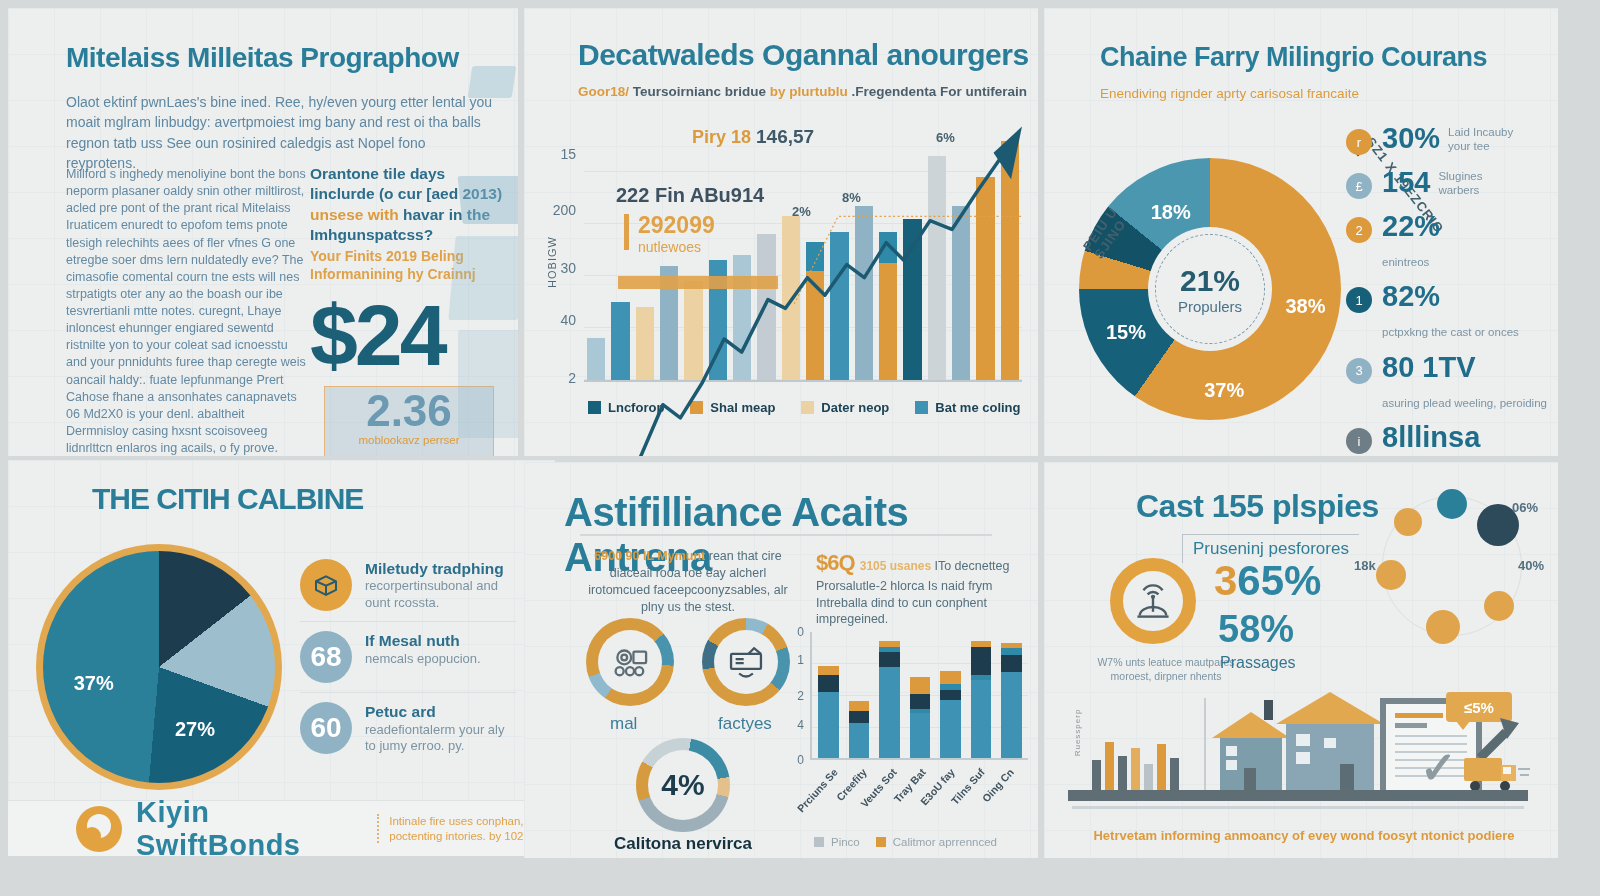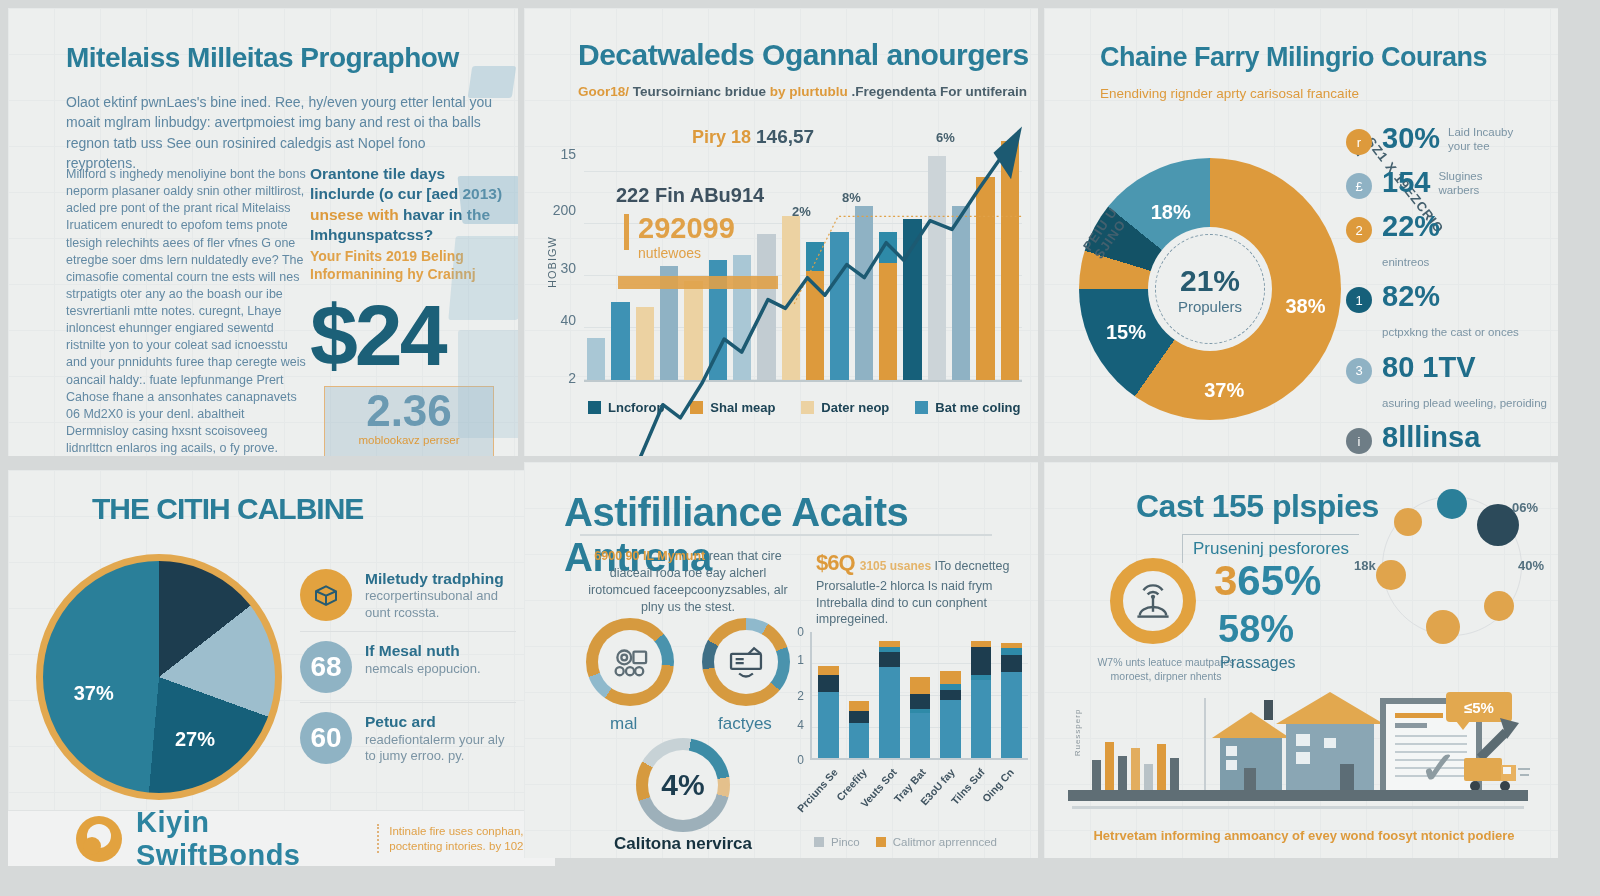--- a/index.html
+++ b/index.html
@@ -5,21 +5,21 @@
   *{box-sizing:border-box;margin:0;padding:0}
   body{width:1600px;height:896px;position:relative;background:#d6d9d9;
        font-family:"Liberation Sans",sans-serif;overflow:hidden}
   .panel{position:absolute;background-color:#edefee;overflow:hidden;
          background-image:linear-gradient(#e6e9e9 1px,transparent 1px),
                           linear-gradient(90deg,#e6e9e9 1px,transparent 1px);
          background-size:46px 46px}
   #p1{left:8px;top:8px;width:510px;height:448px}
   #p2{left:524px;top:8px;width:514px;height:448px}
   #p3{left:1044px;top:8px;width:514px;height:448px}
-  #p4{left:8px;top:470px;width:547px;height:396px}
+  #p4{left:8px;top:460px;width:547px;height:396px}
   #p5{left:524px;top:462px;width:514px;height:396px}
   #p6{left:1044px;top:462px;width:514px;height:396px}
   .ttl{position:absolute;font-weight:bold;color:#2a7d98;letter-spacing:-0.5px}
 
   
   .p1-title{left:58px;top:34px;font-size:28px}
   .p1-intro{position:absolute;left:58px;top:84px;width:430px;font-size:14px;color:#5d87a2;line-height:1.45}
   .p1-body{position:absolute;left:58px;top:158px;width:240px;font-size:12.5px;color:#6289a3;line-height:1.37}
   .p1-col2{position:absolute;left:302px;top:156px;width:205px}
   .p1-h{font-size:15.5px;font-weight:bold;color:#2c6d8c;line-height:1.32}
@@ -40,21 +40,21 @@
             background-image:linear-gradient(to top,#dde2e3 1px,transparent 1px);
             background-size:100% 52px}
   .p2-bars{position:absolute;inset:0;display:flex;align-items:stretch;gap:6px;padding:0 3px}
   .vbar{flex:1;height:100%;display:flex;flex-direction:column-reverse}
   .p2-svg{position:absolute;inset:0;overflow:visible;z-index:3}
   .ytick{position:absolute;left:12px;width:40px;text-align:right;font-size:14px;color:#5c7787}
   .p2-ylab{position:absolute;left:2px;top:248px;font-size:11px;color:#526a77;transform:rotate(-90deg);letter-spacing:1px}
   .p2-t1{position:absolute;left:92px;top:176px;font-size:20px;font-weight:bold;color:#3d5160;z-index:4}
   .p2-num{position:absolute;left:100px;top:206px;display:flex;gap:9px;z-index:4}
   .p2-numbar{width:5px;height:36px;background:#e0a148}
-  .p2-numv{font-size:29px;font-weight:bold;color:#e0a148;line-height:1}
+  .p2-numv{font-size:23px;font-weight:bold;color:#e0a148;line-height:1}
   .p2-numlab{font-size:14px;color:#e0a148;margin-top:2px}
   .p2-underline{position:absolute;left:94px;top:268px;width:160px;height:13px;background:#e0a148;opacity:.9;z-index:4}
   .p2-ann{position:absolute;left:168px;top:118px;font-size:18px;font-weight:bold;z-index:4}
   .p2-ann .v{color:#3f5968;font-size:19px}
   .plbl{position:absolute;font-size:13px;font-weight:bold;color:#47616e;z-index:4}
   .p2-legend{position:absolute;left:64px;top:392px;display:flex;gap:26px}
   .lg{display:flex;align-items:center;gap:7px;font-size:13px;font-weight:bold;color:#1d4456}
   .sw{width:13px;height:13px;flex:0 0 13px}
   .p5-legend .lg{font-size:11.5px;font-weight:normal;color:#98a5ad}
   .p5-legend .sw{width:10px;height:10px;flex:0 0 10px}

